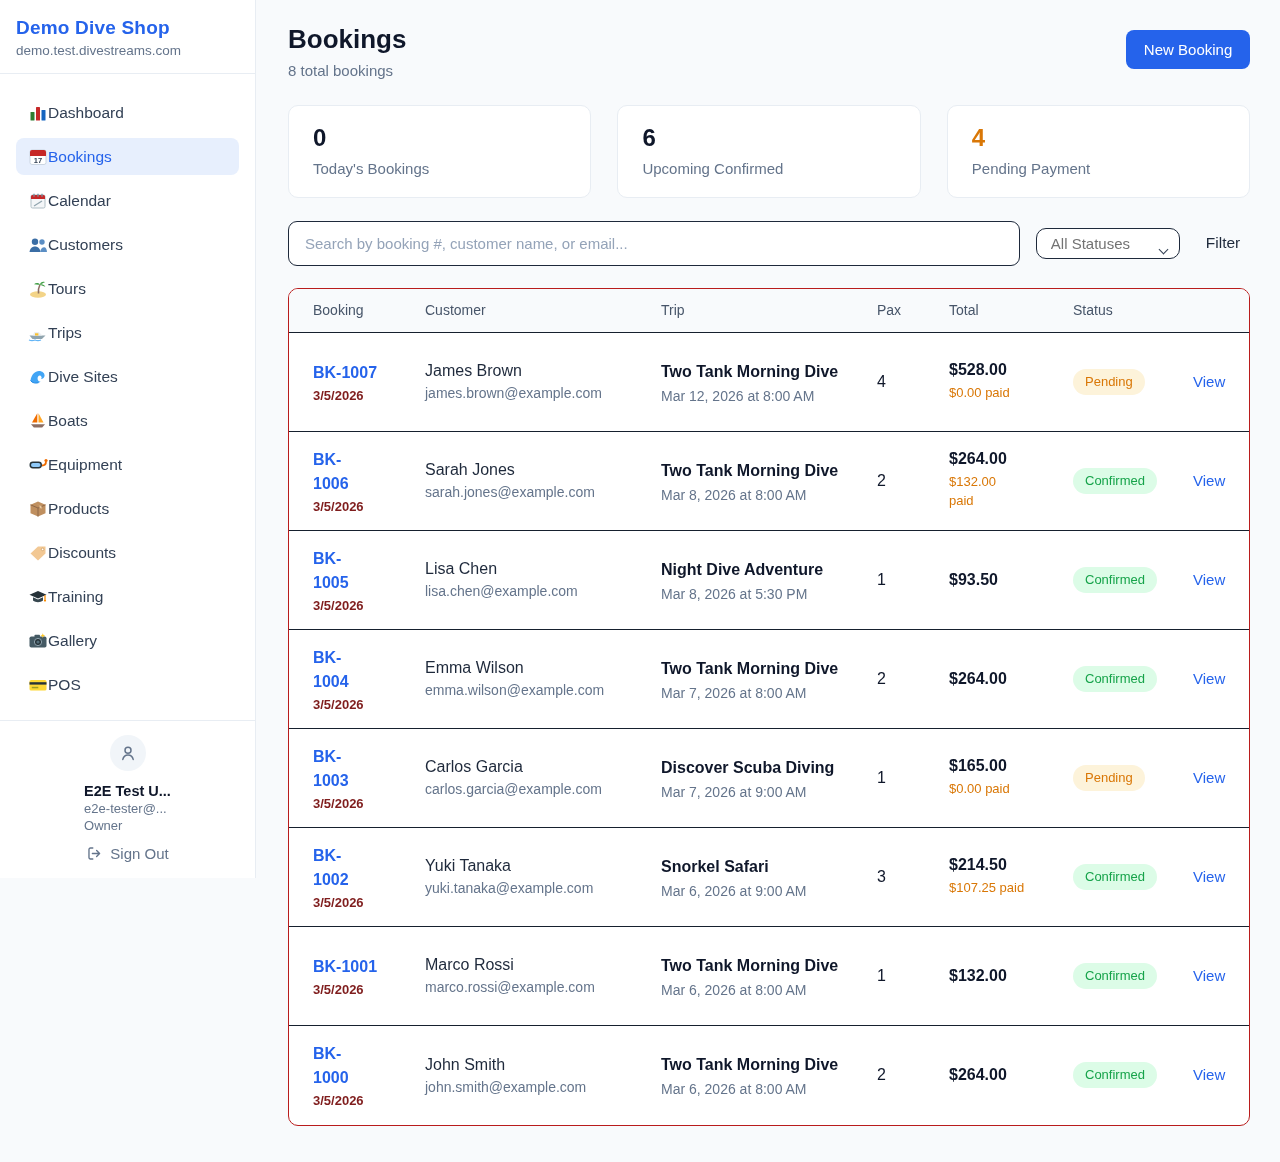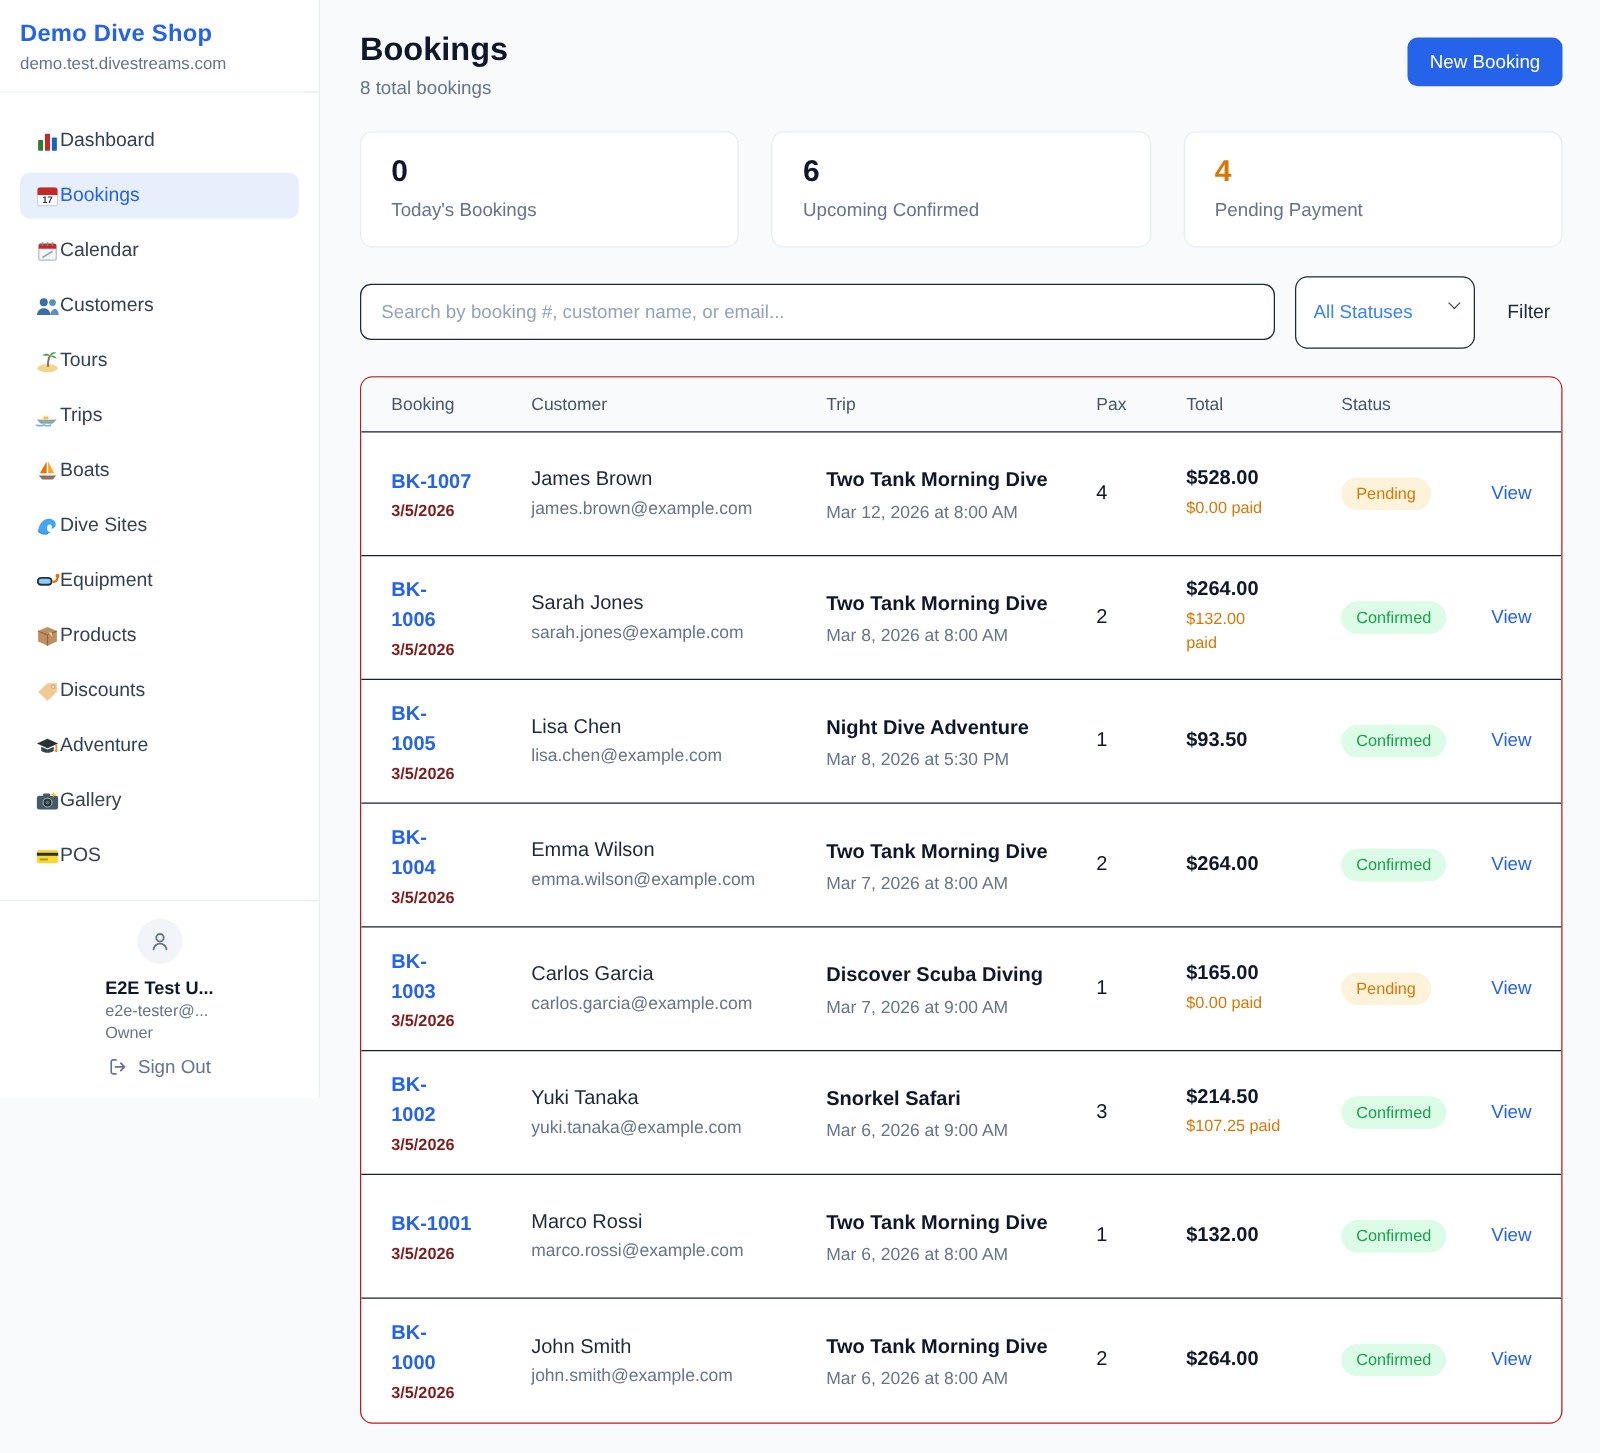--- a/index.html
+++ b/index.html
@@ -67,22 +67,22 @@
   .stat-label { font-size: 15px; color: #64748b; margin-top: 7px; }
   .filter-row { display: flex; align-items: center; gap: 16px; margin-bottom: 22px; }
   .search-input {
     flex: 1; height: 45px; border: 1px solid #1e293b; border-radius: 9px;
     padding: 0 16px; font-family: inherit; font-size: 15px; color: #0f172a;
     background: #fff; outline: none;
   }
   .search-input::placeholder { color: #94a3b8; }
   .select-wrap { position: relative; width: 144px; flex-shrink: 0; }
   .select-wrap select {
-    width: 100%; height: 58px; border: 1px solid #1e293b; border-radius: 10px;
-    background: #fff; font-family: inherit; font-size: 15px; color: #3b82f6;
+    width: 100%; height: 31px; border: 1px solid #1e293b; border-radius: 10px;
+    background: #fff; font-family: inherit; font-size: 15px; color: #737373;
     padding: 0 30px 0 14px; appearance: none; -webkit-appearance: none; cursor: pointer;
   }
   .chev {
     position: absolute; right: 13px; top: 18px; width: 7px; height: 7px;
     border-right: 1.6px solid #334155; border-bottom: 1.6px solid #334155;
     transform: rotate(45deg); pointer-events: none;
   }
   .filter-btn {
     background: none; border: none; cursor: pointer; font-family: inherit;
     font-size: 15.5px; color: #1e293b; padding: 8px 10px;
@@ -190,35 +190,35 @@
             <path d="M4.5 12.5l2-3.4h4.3l3.6 3.4z" fill="#eceff1"></path>
             <rect x="7" y="10.3" width="3.4" height="2.2" fill="#fbc02d"></rect>
             <path d="M1 17c2 .9 4 .9 6 0 2 .9 4 .9 6 0" stroke="#64b5f6" stroke-width="1.2" fill="none"></path>
           </svg>
         </span>
       <span class="nav-label">Trips</span>
     </a>
       <a class="nav-item" data-active="false">
       <span class="icon-slot">
           <svg viewBox="0 0 20 20">
+            <path d="M2.5 13.5C3.5 7.5 7 4 11 4c3.4 0 5.6 2.2 5.6 4.5 0 2-1.7 3.4-3.6 3.4.9-.9.9-2.3-.2-3-1.8-1-3.4.7-3.2 3 .1 1.6 1.4 2.7 3 2.9-2.8 1.8-8.1 1.8-10.1-1.3z" fill="#42a5f5"></path>
+            <path d="M2.5 13.5c1.5 2.4 5 3.1 8 2.2" stroke="#1e88e5" stroke-width="1" fill="none"></path>
+          </svg>
+        </span>
+      <span class="nav-label">Dive Sites</span>
+    </a>
+      <a class="nav-item" data-active="false">
+      <span class="icon-slot">
+          <svg viewBox="0 0 20 20">
             <path d="M9.3 2.2v9.3H4z" fill="#ef6c00"></path>
             <path d="M10.5 2.2l5 9.3h-5z" fill="#ffa726"></path>
             <path d="M3 13.3h14l-2.8 3.2H5.8z" fill="#8d6e63"></path>
           </svg>
         </span>
       <span class="nav-label">Boats</span>
-    </a>
-      <a class="nav-item" data-active="false">
-      <span class="icon-slot">
-          <svg viewBox="0 0 20 20">
-            <path d="M2.5 13.5C3.5 7.5 7 4 11 4c3.4 0 5.6 2.2 5.6 4.5 0 2-1.7 3.4-3.6 3.4.9-.9.9-2.3-.2-3-1.8-1-3.4.7-3.2 3 .1 1.6 1.4 2.7 3 2.9-2.8 1.8-8.1 1.8-10.1-1.3z" fill="#42a5f5"></path>
-            <path d="M2.5 13.5c1.5 2.4 5 3.1 8 2.2" stroke="#1e88e5" stroke-width="1" fill="none"></path>
-          </svg>
-        </span>
-      <span class="nav-label">Dive Sites</span>
     </a>
       <a class="nav-item" data-active="false">
       <span class="icon-slot">
           <svg viewBox="0 0 20 20">
             <rect x="1.5" y="6.5" width="12.5" height="7" rx="3.4" fill="#263238"></rect>
             <rect x="3" y="8" width="9.5" height="4" rx="2" fill="#90caf9"></rect>
             <path d="M14 10.5c2.6 0 4-1.5 4-4" stroke="#ef6c00" stroke-width="1.8" fill="none"></path>
             <circle cx="18" cy="5.5" r="1.6" fill="#ef6c00"></circle>
           </svg>
         </span>
@@ -245,21 +245,21 @@
     </a>
       <a class="nav-item" data-active="false">
       <span class="icon-slot">
           <svg viewBox="0 0 20 20">
             <path d="M1.5 7.8L10 4l8.5 3.8L10 11.6z" fill="#263238"></path>
             <path d="M5 10.3v3.2c2.8 2.2 7.2 2.2 10 0v-3.2L10 12.6z" fill="#37474f"></path>
             <path d="M17 8.3v4.4" stroke="#fb8c00" stroke-width="1.3"></path>
             <circle cx="17" cy="13.6" r="1.1" fill="#fb8c00"></circle>
           </svg>
         </span>
-      <span class="nav-label">Adventure</span>
+      <span class="nav-label">Training</span>
     </a>
       <a class="nav-item" data-active="false">
       <span class="icon-slot">
           <svg viewBox="0 0 20 20">
             <rect x="1.5" y="5.5" width="17" height="11" rx="1.8" fill="#455a64"></rect>
             <rect x="6.5" y="3.8" width="5.5" height="2.8" rx="0.8" fill="#455a64"></rect>
             <circle cx="10" cy="11" r="3.6" fill="#263238" stroke="#90a4ae"></circle>
             <circle cx="10" cy="11" r="1.6" fill="#546e7a"></circle>
             <path d="M14.8 2.2l.7 1.7 1.7.7-1.7.7-.7 1.7-.7-1.7-1.7-.7 1.7-.7z" fill="#ffca28"></path>
           </svg>

